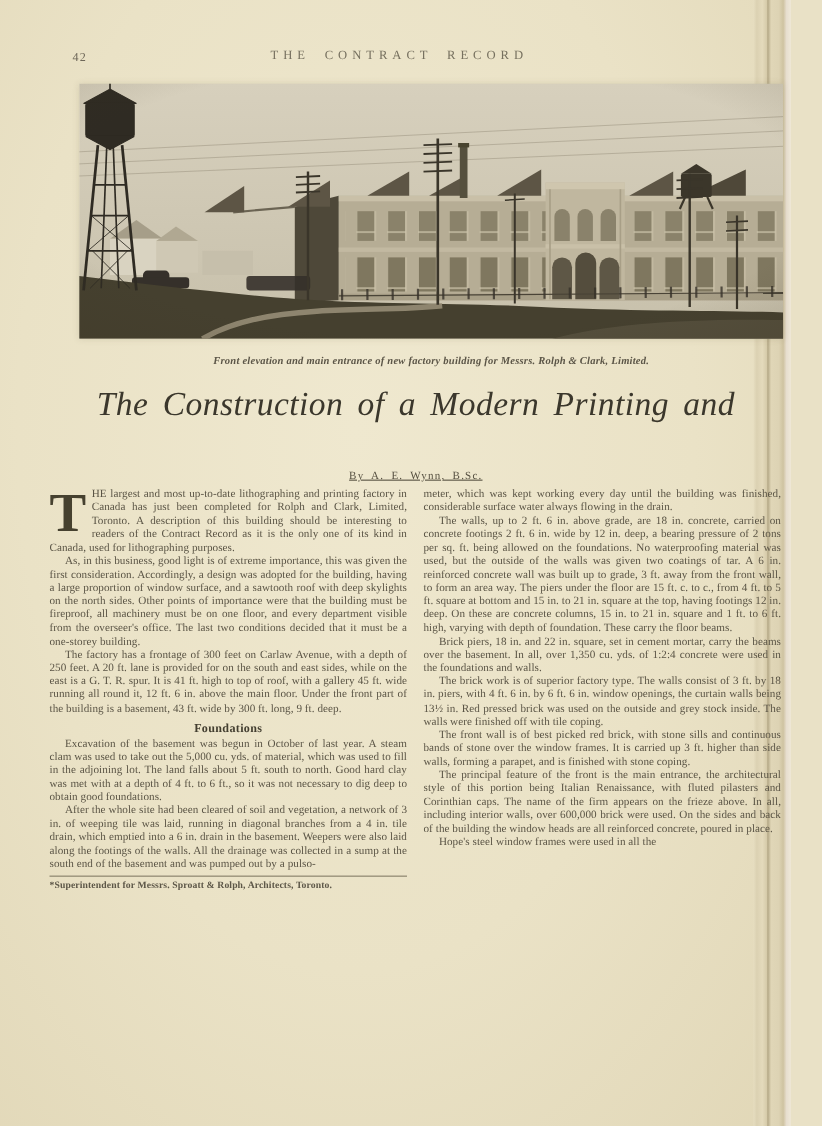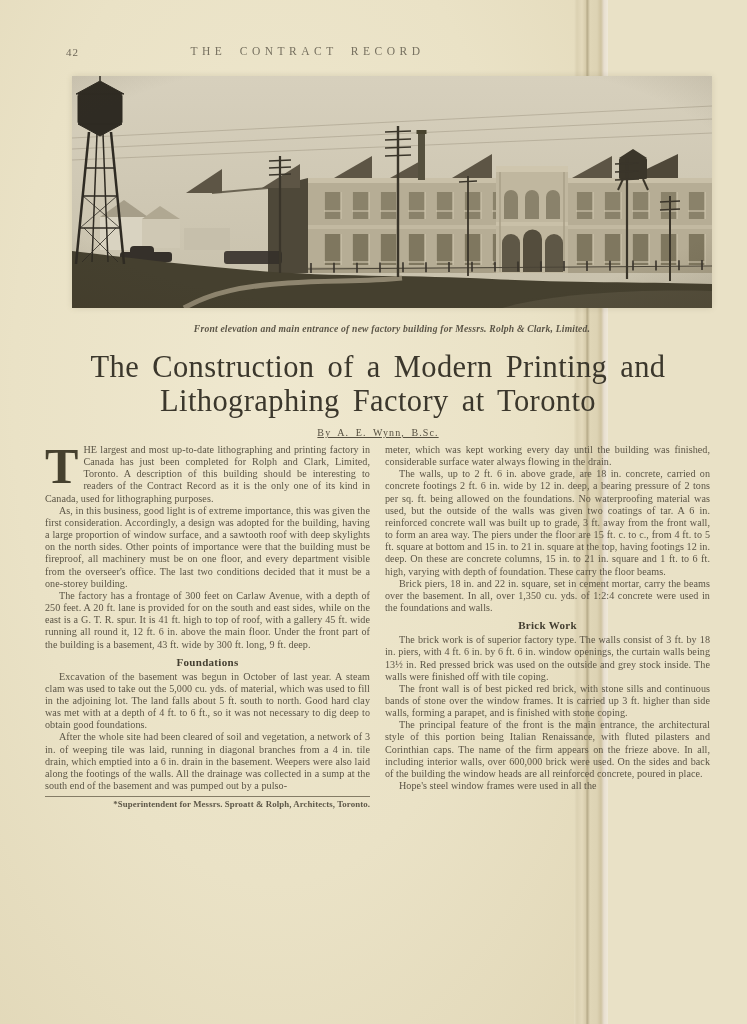--- a/index.html
+++ b/index.html
@@ -3,21 +3,21 @@
 <meta charset="utf-8">
 <style>
   html,body{margin:0;padding:0;}
   body{
     width:747px;height:1024px;
     font-family:"Liberation Serif","DejaVu Serif",serif;
     background:#e9e1c6;
     overflow:hidden;
   }
   .page{
-    position:relative;width:608px;height:1024px;
+    position:relative;width:719px;height:1024px;
     background:radial-gradient(ellipse at 45% 38%, #efe8cf 0%, #eae2c6 55%, #e1d7b7 100%);
   }
   .page-edges{
     position:absolute;right:0;top:0;bottom:0;width:34px;
     background:linear-gradient(90deg,
       #e6ddc0 0px,#dbd1b2 3px,#e4dabc 8px,#d6cbaa 12px,#b4a886 13px,
       #e0d6b7 16px,#ddd3b4 23px,#cfc3a1 27px,#e7decf 30px,#efe8d8 34px);
   }
   .pagenum{
     position:absolute;left:66px;top:46px;
@@ -32,21 +32,21 @@
     box-shadow:0 0 6px rgba(90,80,55,.15);
   }
   .photo svg{display:block;width:640px;height:232px;}
   .caption{
     position:absolute;left:72px;top:323px;width:640px;text-align:center;
     font-size:9.6px;font-weight:bold;color:#5b5547;letter-spacing:.2px;font-style:italic;
   }
   .title{
     position:absolute;left:45px;top:350px;width:666px;text-align:center;
     font-size:30.5px;line-height:34px;color:#3b372c;
-    letter-spacing:.4px;word-spacing:5px;
+    letter-spacing:.4px;word-spacing:5px;font-style:italic;
   }
   .byline{
     position:absolute;left:45px;top:427px;width:666px;text-align:center;
     font-size:10px;color:#565041;letter-spacing:1.1px;word-spacing:3px;text-decoration:underline;
   }
   .columns{
     position:absolute;left:45px;top:444px;width:666px;
     display:flex;gap:15px;
   }
   .col{width:325px;}
@@ -66,21 +66,21 @@
     font-weight:bold;color:#46412f;
     margin:2px 5px 0 0;
   }
   .subhead{
     margin:5px 0 3px 0;text-align:center;
     font-size:11px;font-weight:bold;color:#433e30;letter-spacing:.3px;
   }
   .footnote{
     margin-top:4px;padding-top:2px;
     border-top:1px solid #847c66;
-    font-size:8.8px;font-weight:bold;color:#5d5748;text-align:right;
+    font-size:8.8px;font-weight:bold;color:#5d5748;text-align:left;
     letter-spacing:.1px;
   }
 </style>
 </head>
 <body>
 
 <div class="page">
   <div class="page-edges"></div>
 
   <div class="pagenum">42</div>
@@ -223,39 +223,37 @@
       </g>
 
       <rect width="640" height="232" fill="url(#vig)"></rect>
     </svg>
   </figure>
 
   <div class="caption">Front elevation and main entrance of new factory building for Messrs. Rolph &amp; Clark, Limited.</div>
 
   <h1 class="title" style="margin:0;font-weight:normal;">
     <span>The Construction of a Modern Printing and</span><br>
-    <span>Lithographing Factory at Toronto</span>
   </h1>
 
   <div class="byline">By A. E. Wynn, B.Sc.</div>
 
   <div class="columns">
     <div class="col">
       <p class="first"><span class="dropcap">T</span><span>HE largest and most up-to-date lithographing and printing factory in Canada has just been completed for Rolph and Clark, Limited, Toronto. A description of this building should be interesting to readers of the Contract Record as it is the only one of its kind in Canada, used for lithographing purposes.</span></p>
       <p>As, in this business, good light is of extreme importance, this was given the first consideration. Accordingly, a design was adopted for the building, having a large proportion of window surface, and a sawtooth roof with deep skylights on the north sides. Other points of importance were that the building must be fireproof, all machinery must be on one floor, and every department visible from the overseer's office. The last two conditions decided that it must be a one-storey building.</p>
       <p>The factory has a frontage of 300 feet on Carlaw Avenue, with a depth of 250 feet. A 20 ft. lane is provided for on the south and east sides, while on the east is a G. T. R. spur. It is 41 ft. high to top of roof, with a gallery 45 ft. wide running all round it, 12 ft. 6 in. above the main floor. Under the front part of the building is a basement, 43 ft. wide by 300 ft. long, 9 ft. deep.</p>
       <h3 class="subhead">Foundations</h3>
       <p>Excavation of the basement was begun in October of last year. A steam clam was used to take out the 5,000 cu. yds. of material, which was used to fill in the adjoining lot. The land falls about 5 ft. south to north. Good hard clay was met with at a depth of 4 ft. to 6 ft., so it was not necessary to dig deep to obtain good foundations.</p>
       <p>After the whole site had been cleared of soil and vegetation, a network of 3 in. of weeping tile was laid, running in diagonal branches from a 4 in. tile drain, which emptied into a 6 in. drain in the basement. Weepers were also laid along the footings of the walls. All the drainage was collected in a sump at the south end of the basement and was pumped out by a pulso-</p>
       <div class="footnote">*Superintendent for Messrs. Sproatt &amp; Rolph, Architects, Toronto.</div>
     </div>
     <div class="col">
       <p class="cont">meter, which was kept working every day until the building was finished, considerable surface water always flowing in the drain.</p>
       <p>The walls, up to 2 ft. 6 in. above grade, are 18 in. concrete, carried on concrete footings 2 ft. 6 in. wide by 12 in. deep, a bearing pressure of 2 tons per sq. ft. being allowed on the foundations. No waterproofing material was used, but the outside of the walls was given two coatings of tar. A 6 in. reinforced concrete wall was built up to grade, 3 ft. away from the front wall, to form an area way. The piers under the floor are 15 ft. c. to c., from 4 ft. to 5 ft. square at bottom and 15 in. to 21 in. square at the top, having footings 12 in. deep. On these are concrete columns, 15 in. to 21 in. square and 1 ft. to 6 ft. high, varying with depth of foundation. These carry the floor beams.</p>
       <p>Brick piers, 18 in. and 22 in. square, set in cement mortar, carry the beams over the basement. In all, over 1,350 cu. yds. of 1:2:4 concrete were used in the foundations and walls.</p>
-      <h3 class="subhead">Brick Work</h3>
       <p>The brick work is of superior factory type. The walls consist of 3 ft. by 18 in. piers, with 4 ft. 6 in. by 6 ft. 6 in. window openings, the curtain walls being 13½ in. Red pressed brick was used on the outside and grey stock inside. The walls were finished off with tile coping.</p>
       <p>The front wall is of best picked red brick, with stone sills and continuous bands of stone over the window frames. It is carried up 3 ft. higher than side walls, forming a parapet, and is finished with stone coping.</p>
       <p>The principal feature of the front is the main entrance, the architectural style of this portion being Italian Renaissance, with fluted pilasters and Corinthian caps. The name of the firm appears on the frieze above. In all, including interior walls, over 600,000 brick were used. On the sides and back of the building the window heads are all reinforced concrete, poured in place.</p>
       <p>Hope's steel window frames were used in all the</p>
     </div>
   </div>
 </div>
 
 </body></html>

